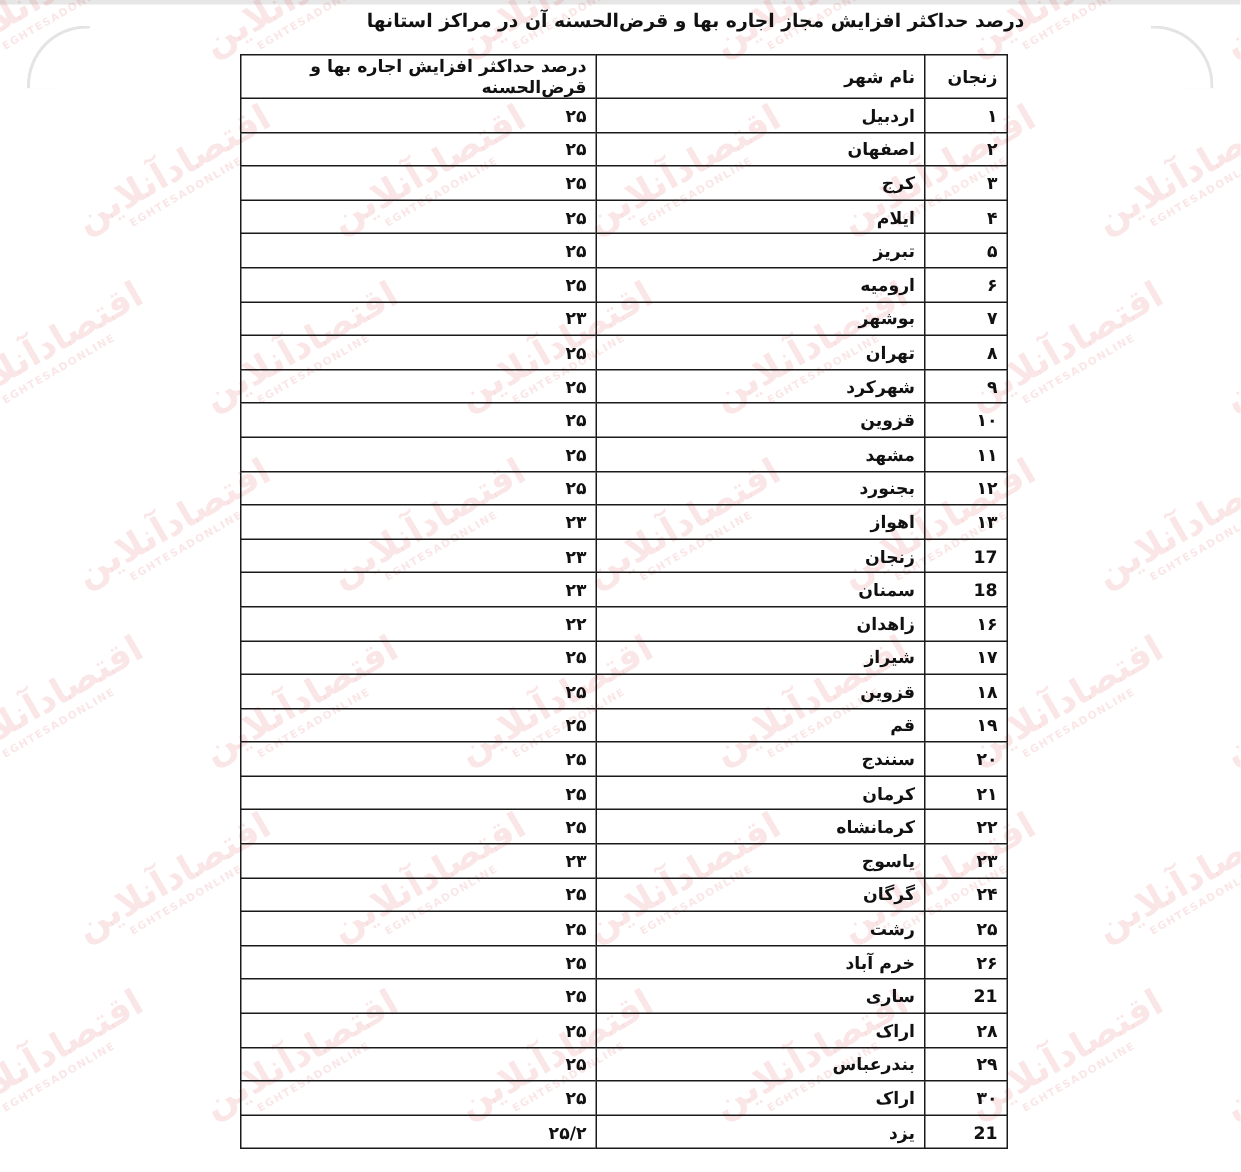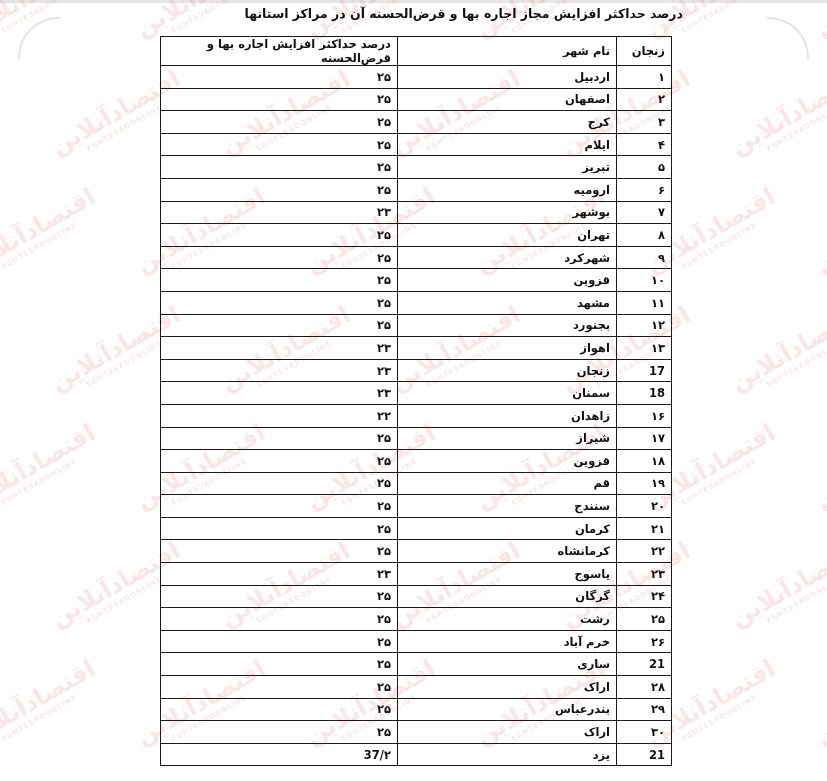--- a/index.html
+++ b/index.html
@@ -246,16 +246,16 @@
         <td class="num">۲۵</td>
       </tr>
       <tr>
         <td class="num">۳۰</td>
         <td class="city">اراک</td>
         <td class="num">۲۵</td>
       </tr>
       <tr>
         <td class="num">21</td>
         <td class="city">یزد</td>
-        <td class="num">37/۲</td>
+        <td class="num">۲۵/۲</td>
       </tr>
     </tbody>
 </table>
 
 </body></html>

